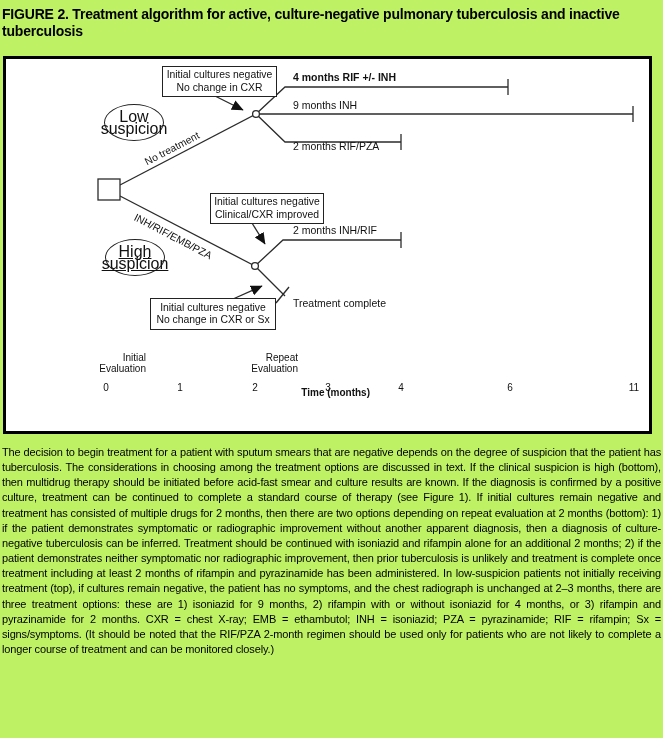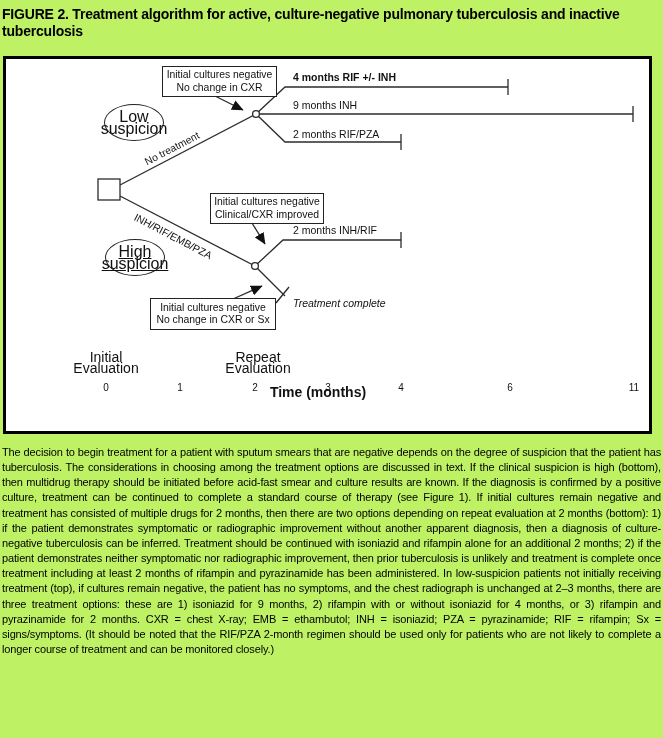--- a/index.html
+++ b/index.html
@@ -15,21 +15,21 @@
   .lbl{position:absolute;font-size:10.5px;line-height:12px;white-space:nowrap;color:#111;}
   .dbox{position:absolute;border:1.6px solid #222;background:#fff;
         display:flex;flex-direction:column;justify-content:center;align-items:center;
         font-size:10.4px;line-height:12.2px;text-align:left;white-space:nowrap;}
   .ellipse{position:absolute;border:1.4px solid #222;border-radius:50%;background:#fff;
         display:flex;flex-direction:column;justify-content:center;align-items:center;
         font-size:16px;line-height:11.5px;text-align:center;}
   .criteria{position:absolute;left:1px;top:106px;width:102px;text-align:center;
         font-size:9.8px;line-height:10.3px;}
   .rot{position:absolute;font-size:10.4px;white-space:nowrap;}
-  .axis-lbl{position:absolute;text-align:center;font-size:14px;line-height:11px;}
+  .axis-lbl{position:absolute;text-align:right;font-size:10px;line-height:11px;}
   .tick-num{position:absolute;top:323px;transform:translateX(-50%);font-size:10px;}
   .caption{position:absolute;left:2px;top:445px;width:659px;
         font-size:11px;line-height:15.15px;letter-spacing:-0.15px;
         text-align:justify;color:#000;}
 </style>
 </head>
 <body>
 
 <div class="page">
 
@@ -90,23 +90,23 @@
       <div>Initial cultures negative</div>
       <div>Clinical/CXR improved</div>
     </div>
     <div class="dbox" style="left:144px;top:239px;width:124px;height:30px;">
       <div>Initial cultures negative</div>
       <div>No change in CXR or Sx</div>
     </div>
 
     <div class="lbl" style="left:287px;top:12px;font-weight:bold;">4 months RIF +/- INH</div>
     <div class="lbl" style="left:287px;top:40px;">9 months INH</div>
-    <div class="lbl" style="left:287px;top:69px;">2 months RIF/PZA</div>
+    <div class="lbl" style="left:287px;top:81px;">2 months RIF/PZA</div>
     <div class="lbl" style="left:287px;top:165px;text-align:center;">2 months INH/RIF</div>
-    <div class="lbl" style="left:287px;top:238px;font-style:italic;">Treatment complete</div>
+    <div class="lbl" style="left:287px;top:238px;">Treatment complete</div>
 
     <div class="axis-lbl" style="left:60px;top:293px;width:80px;">
       <div>Initial</div>
       <div>Evaluation</div>
     </div>
     <div class="axis-lbl" style="left:212px;top:293px;width:80px;">
       <div>Repeat</div>
       <div>Evaluation</div>
     </div>
 

